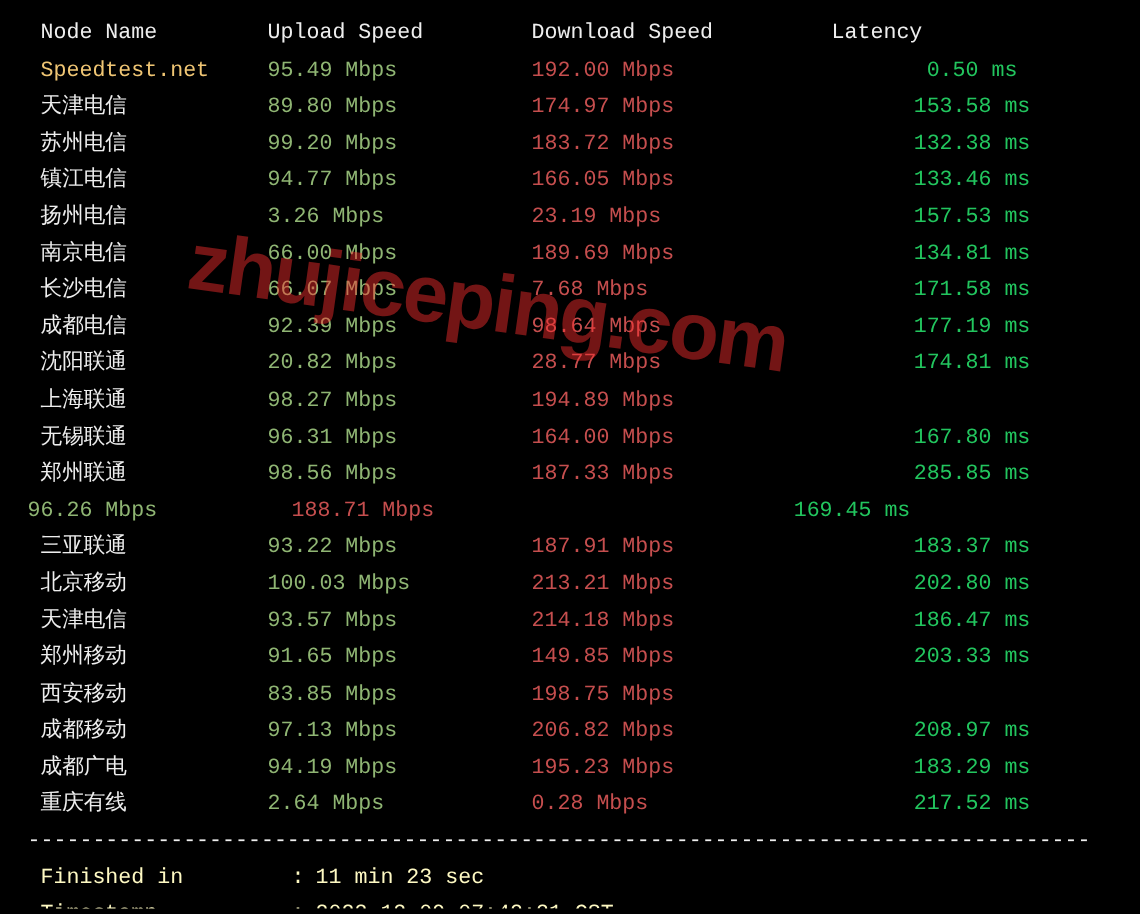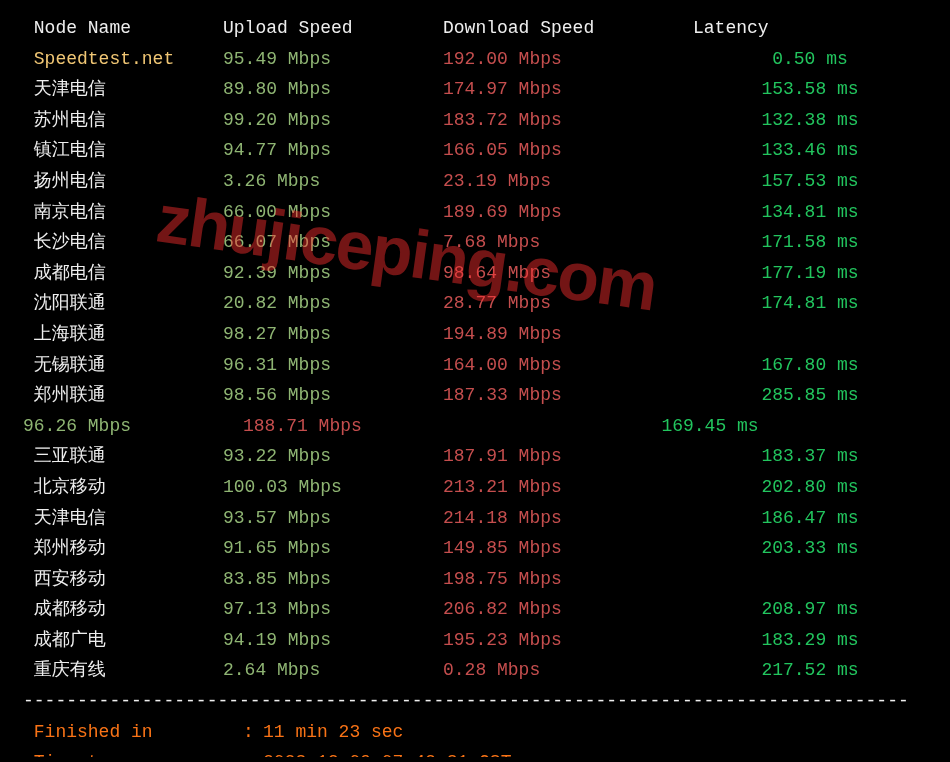--- a/index.html
+++ b/index.html
@@ -27,21 +27,21 @@
     .col-node { width: 200px; }
     .col-upload { width: 220px; }
     .col-download { width: 250px; }
     .col-latency { flex: 1; }
     .white { color: #eeeeee; }
     .yellow { color: #f0c674; }
     .green { color: #8fb573; }
     .red { color: #c54e4e; }
     .cyan { color: #22c55e; text-align: center; }
     .divider { color: #eeeeee; white-space: pre; overflow: hidden; }
-    .footer-row { display: flex; white-space: pre; color: #f97316; }
+    .footer-row { display: flex; white-space: pre; color: #fef9c3; }
     .footer-label { width: 220px; }
     .footer-colon { width: 20px; }
     .watermark {
       position: absolute;
       top: 190px;
       left: 150px;
       font-size: 68px;
       font-weight: bold;
       font-family: Arial, sans-serif;
       color: rgba(255, 47, 47, 0.45);

